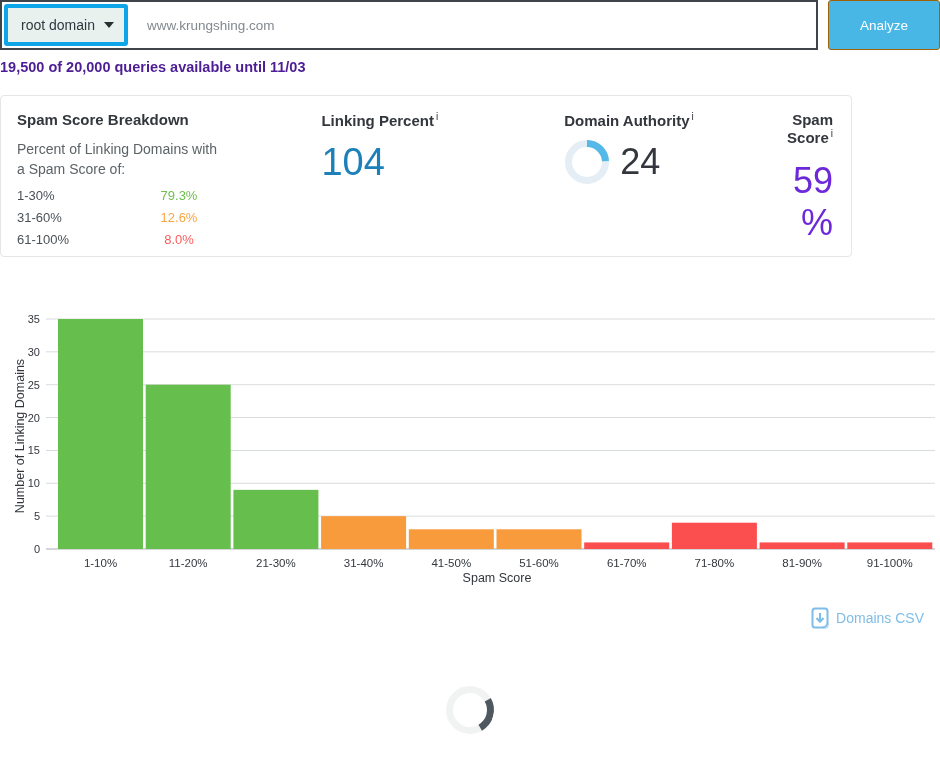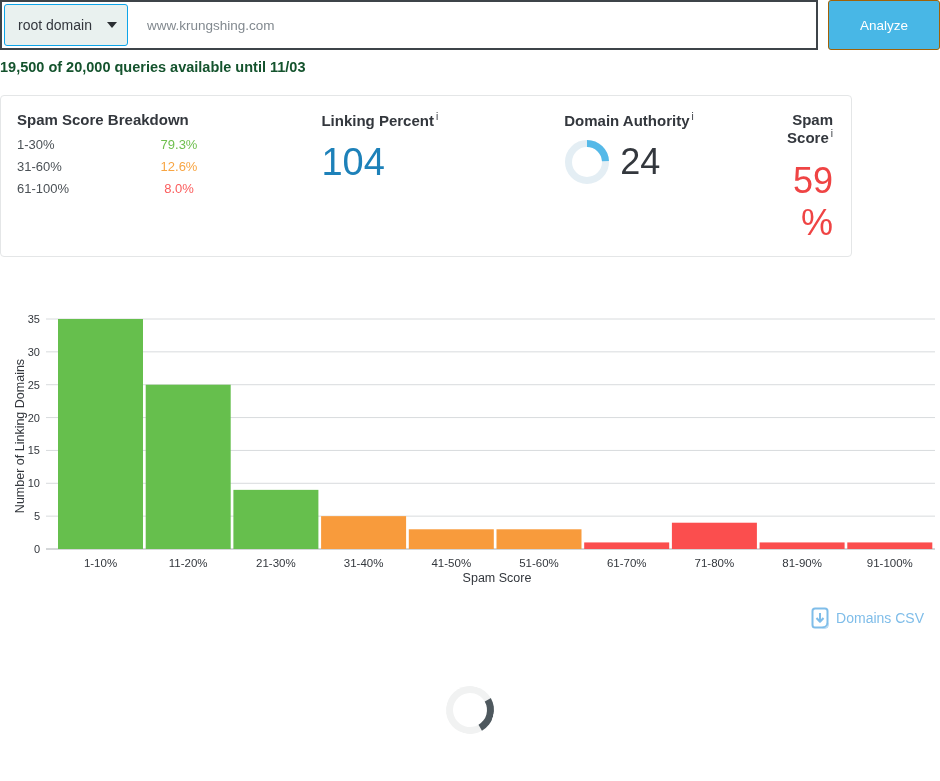--- a/index.html
+++ b/index.html
@@ -11,42 +11,42 @@
   }
 
   
   .search-row { display:flex; align-items:stretch; height:50px; }
   .search-box {
     width:818px; border:2px solid #3e4449; background:#fff;
     display:flex; align-items:stretch;
   }
   .scope {
     margin:2px; width:124px; background:#e9f1ef;
-    border:1px solid #0ea5e9; border-radius:3px;
+    border:4px solid #0ea5e9; border-radius:3px;
     display:flex; align-items:center; justify-content:space-between;
     padding:0 10px 0 13px; cursor:pointer;
   }
   .scope-label { font-size:14px; line-height:1.3; color:#33373d; }
   .caret {
     width:0; height:0; border-left:5px solid transparent;
     border-right:5px solid transparent; border-top:6px solid #2b2f33;
   }
   .url-input {
     flex:1; border:none; outline:none; padding:0 17px;
     font-size:13.5px; color:#33373d; font-family:"Liberation Sans",sans-serif;
   }
   .url-input::placeholder { color:#82898f; opacity:1; }
   .analyze-btn {
     margin-left:10px; flex:1; background:#48b7e6; color:#fff;
     border:1px solid #a16207; border-radius:3px; font-size:13.5px;
     font-family:"Liberation Sans",sans-serif; cursor:pointer;
   }
 
   
-  .quota { margin-top:9px; font-size:14.5px; font-weight:bold; color:#14532d; }
+  .quota { margin-top:9px; font-size:14.5px; font-weight:bold; color:#4c1d95; }
 
   
   .card {
     margin-top:20px; border:1px solid #e4e6e7; border-radius:4px;
     padding:15px 18px 16px 16px; display:flex; align-items:flex-start;
     height:162px; width:852px;
   }
   .col-breakdown { width:306px; }
   .col-ld { width:244px; }
   .col-da { width:224px; }
@@ -55,21 +55,21 @@
   .stat-head sup { font-size:10px; font-weight:normal; margin-left:2px; cursor:pointer; }
   .bd-sub { margin-top:11px; font-size:14px; line-height:1.43; color:#5c6367; width:210px; }
   .bd-rows { margin-top:9px; }
   .bd-row { display:flex; font-size:13px; margin-bottom:7px;gap:48px; }
   .bd-label { width:78px; color:#4b5156; }
   .bd-value { width:72px; text-align:center; }
   .big-num { margin-top:14px; font-size:38px; line-height:1; }
   .ld-num { color:#1d81b9; }
   .da-wrap { margin-top:10px; display:flex; align-items:center; }
   .da-num { font-size:36px; color:#33373d; margin-left:10px; }
-  .ss-num { margin-top:14px; font-size:36px; color:#ef4444; }
+  .ss-num { margin-top:14px; font-size:36px; color:#6d28d9; }
 
   
   .chart-wrap { margin-top:42px; }
 
   
   .export-row {
     margin-top:16px; display:flex; justify-content:flex-end; align-items:center;
     padding-right:16px; color:#7fbde9; font-size:14px; cursor:pointer;
   }
   .export-row svg { margin-right:7px; }
@@ -94,20 +94,21 @@
   </div>
   <button class="analyze-btn">Analyze</button>
 </div>
 
 <div class="quota">19,500 of 20,000 queries available until 11/03</div>
 
 <div class="card">
 
   <div class="col-breakdown">
     <div class="stat-head">Spam Score Breakdown</div>
+    <div class="bd-sub">Percent of Linking Domains with a Spam Score of:</div>
     <div class="bd-rows">
       <div class="bd-row">
         <span class="bd-label">1-30%</span>
         <span class="bd-value" style="color: rgb(111, 191, 79);">79.3%</span>
       </div>
       <div class="bd-row">
         <span class="bd-label">31-60%</span>
         <span class="bd-value" style="color: rgb(248, 165, 67);">12.6%</span>
       </div>
       <div class="bd-row">

